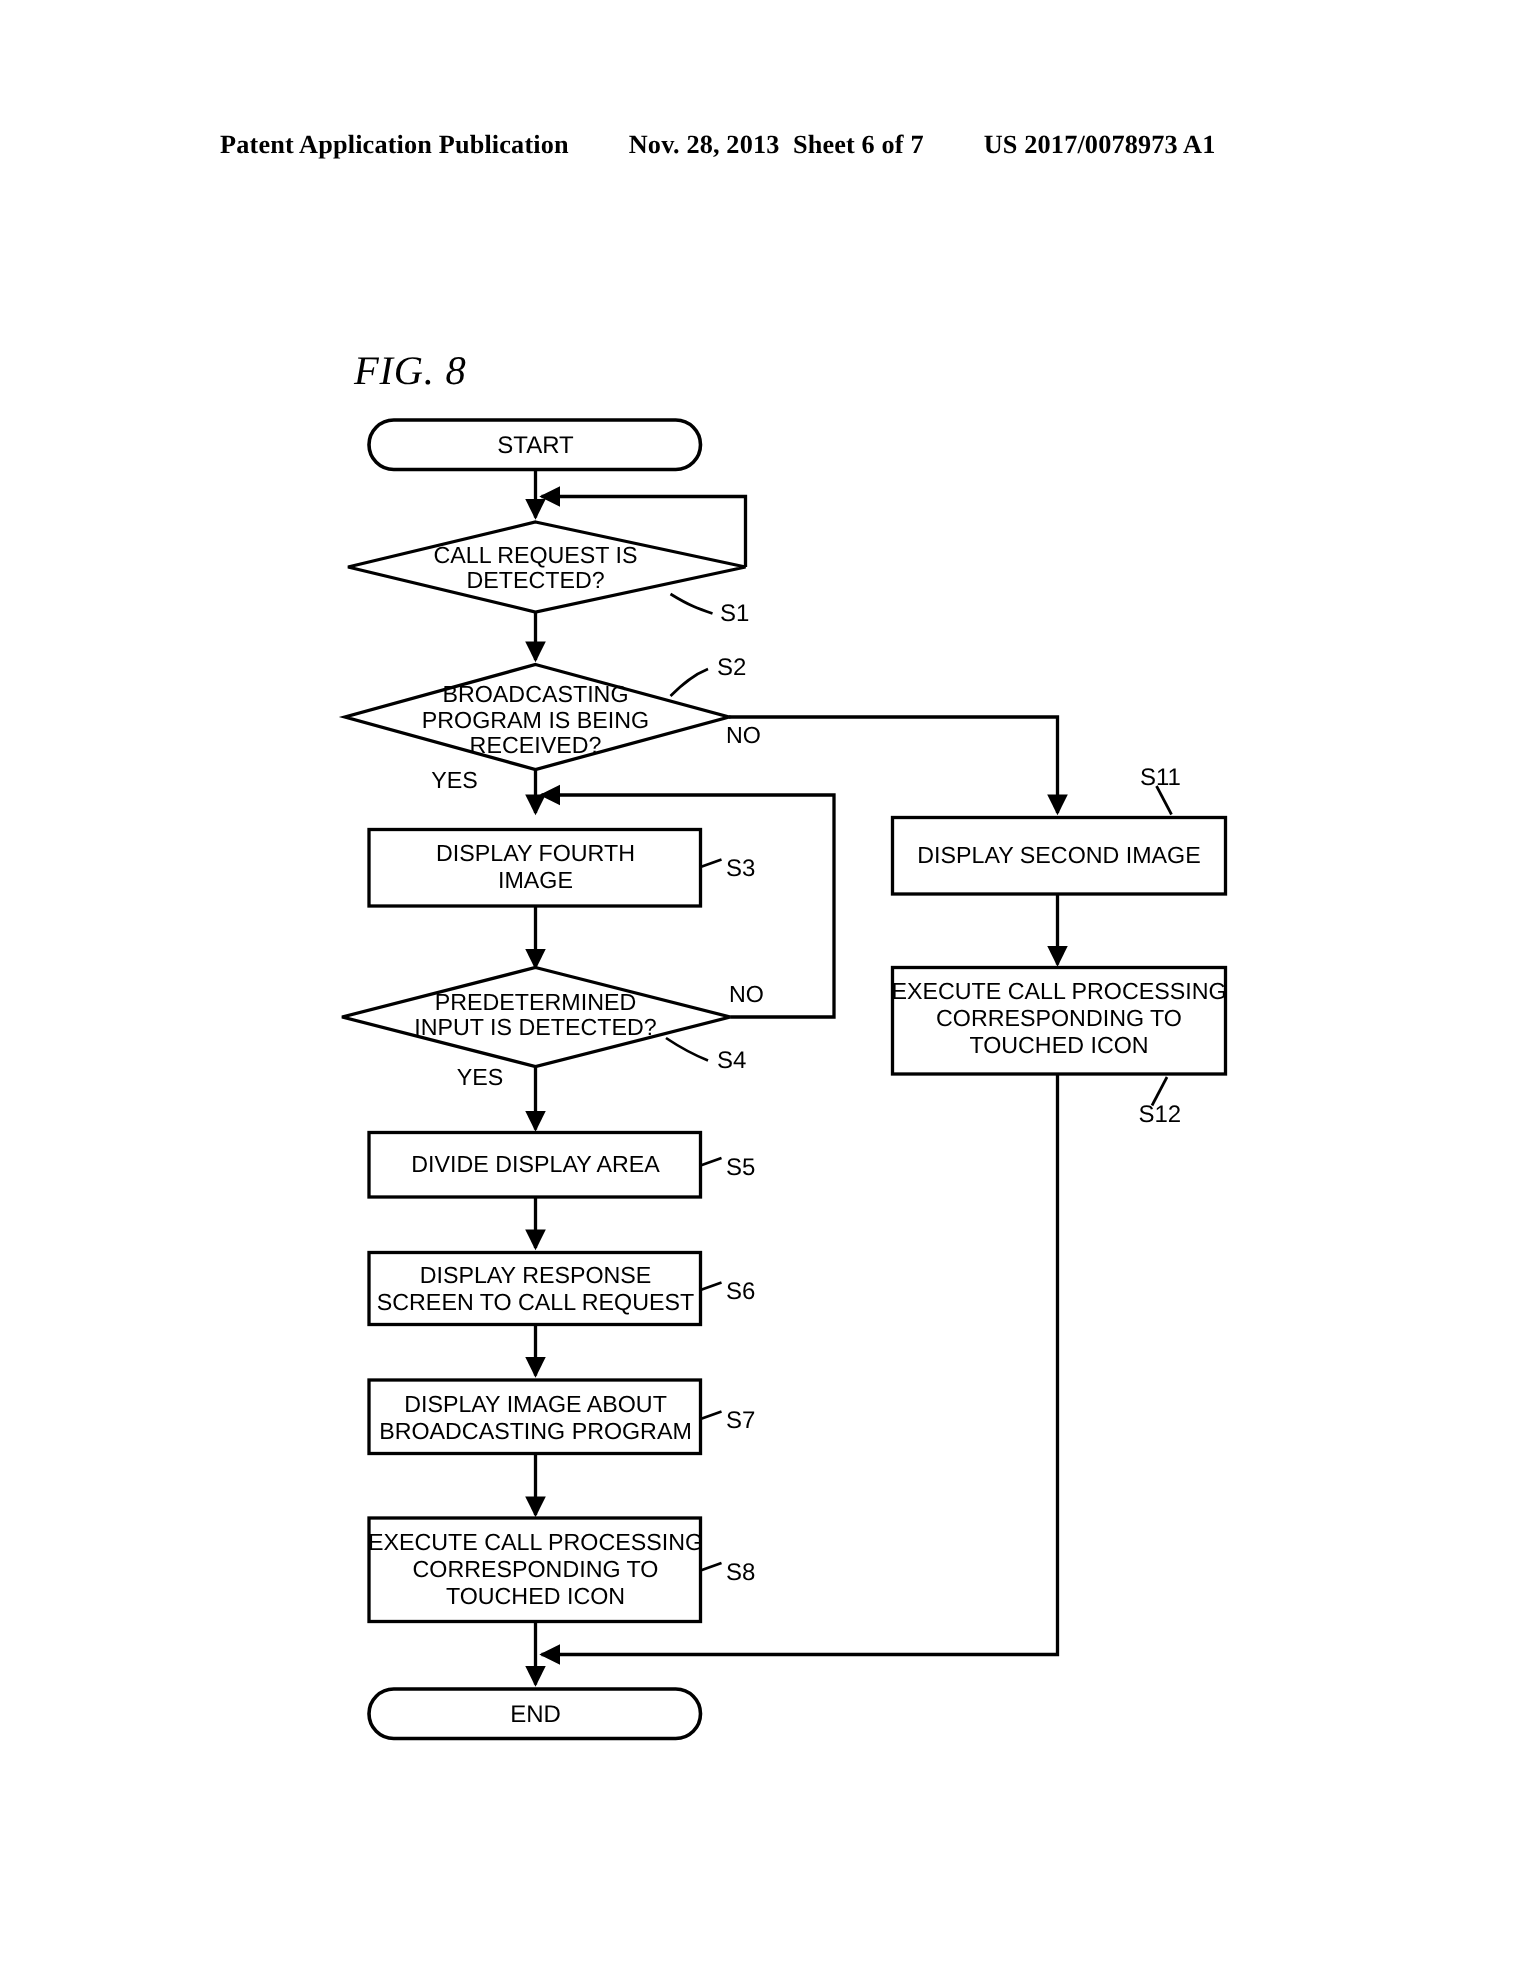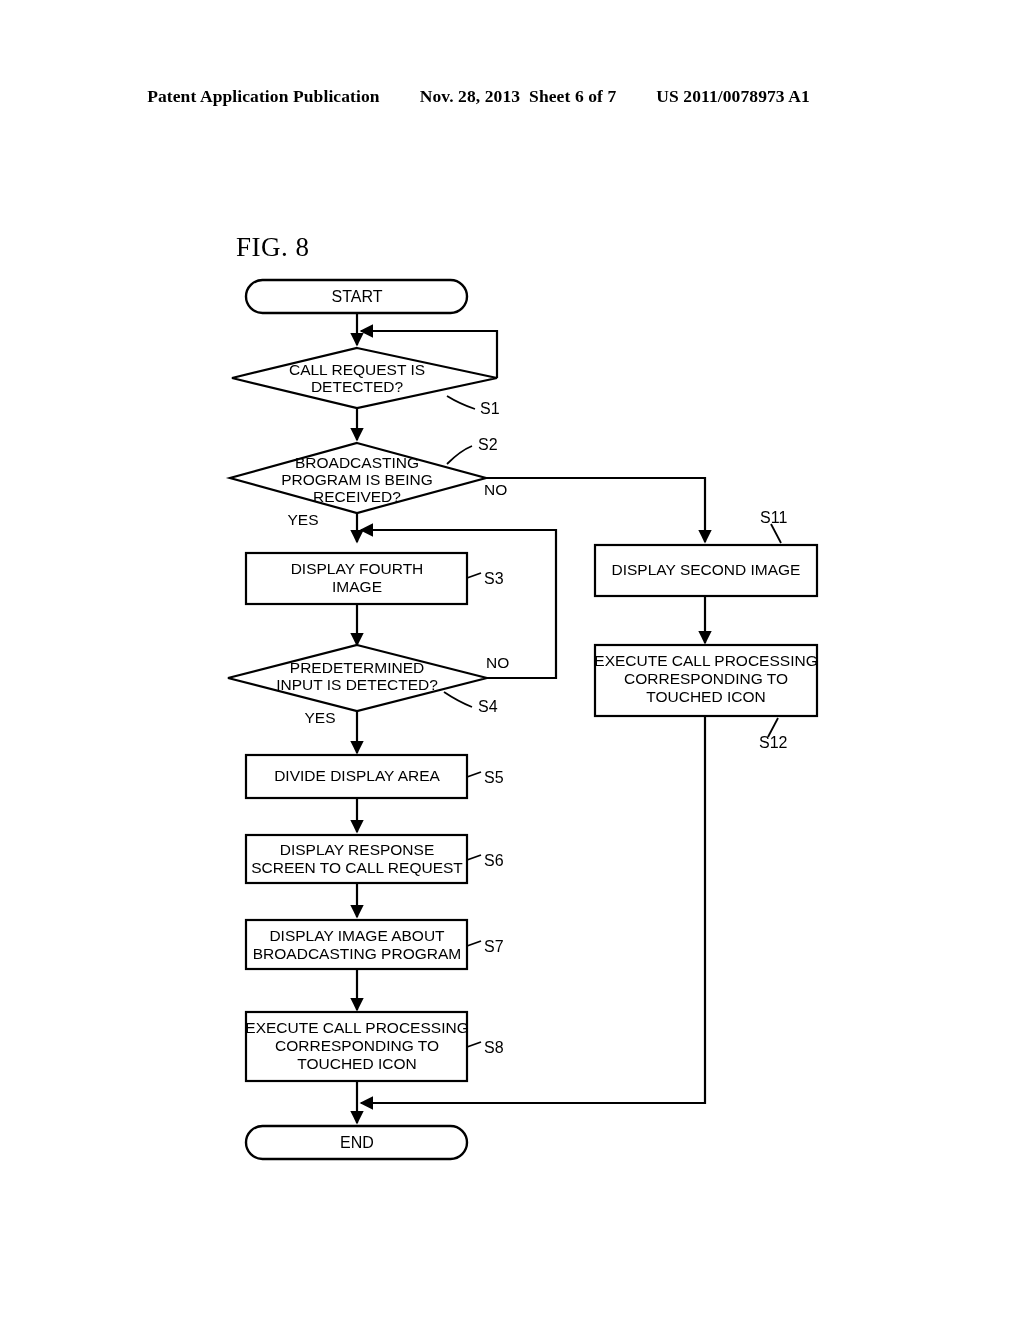--- a/index.html
+++ b/index.html
@@ -35,20 +35,21 @@
     white-space: pre;
   }
   .patent-header .seg-pub { }
   .patent-header .gap1 { display:inline-block; width: 40px; }
   .patent-header .gap2 { display:inline-block; width: 40px; }
   .fig-title {
     position: absolute;
     left: 236px;
     top: 232px;
     font-family: "Liberation Serif", serif;
+    font-style: italic;
     font-size: 27px;
     color: #000;
     letter-spacing: 0.5px;
   }
   svg.flow {
     position: absolute;
     left: 0;
     top: 0;
     width: 1024px;
     height: 1320px;
@@ -103,21 +104,21 @@
 </head>
 <body>
 
 <div class="page">
 
   <div class="patent-header">
     <span class="seg-pub">Patent Application Publication</span>
     <span class="gap1"></span>
     <span>Nov. 28, 2013  Sheet 6 of 7</span>
     <span class="gap2"></span>
-    <span>US 2011/0078973 A1</span>
+    <span>US 2017/0078973 A1</span>
   </div>
 
   <div class="fig-title">FIG. 8</div>
 
   <svg class="flow" viewBox="0 0 1024 1320">
     <defs>
       <marker id="arrow" viewBox="0 0 12 12" refX="9.4" refY="6" markerWidth="7.2" markerHeight="7.2" orient="auto-start-reverse">
         <path d="M 0 0.8 L 10.5 6 L 0 11.2 z" fill="#000000"></path>
       </marker>
     </defs>

